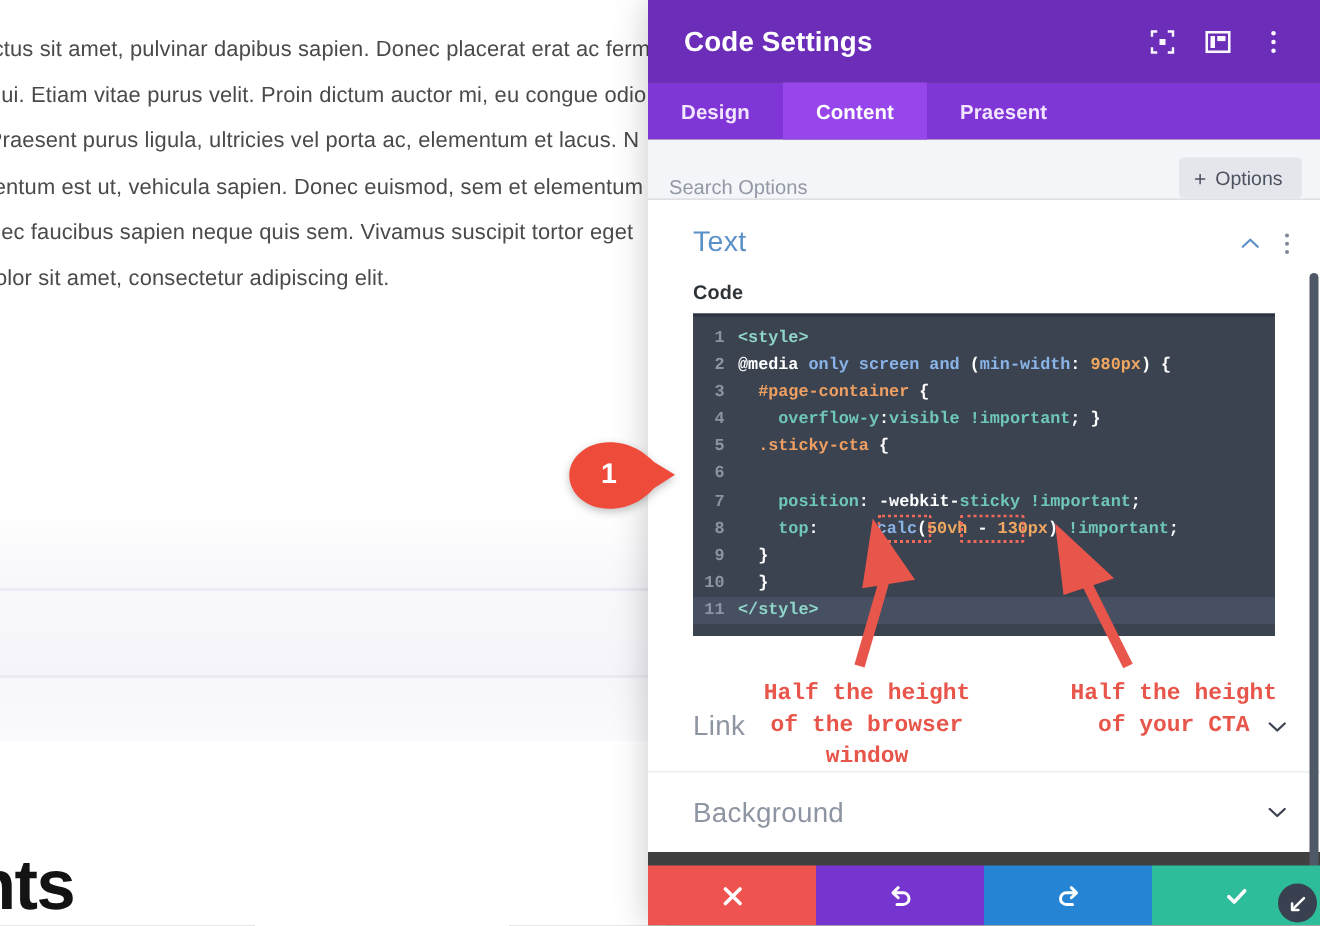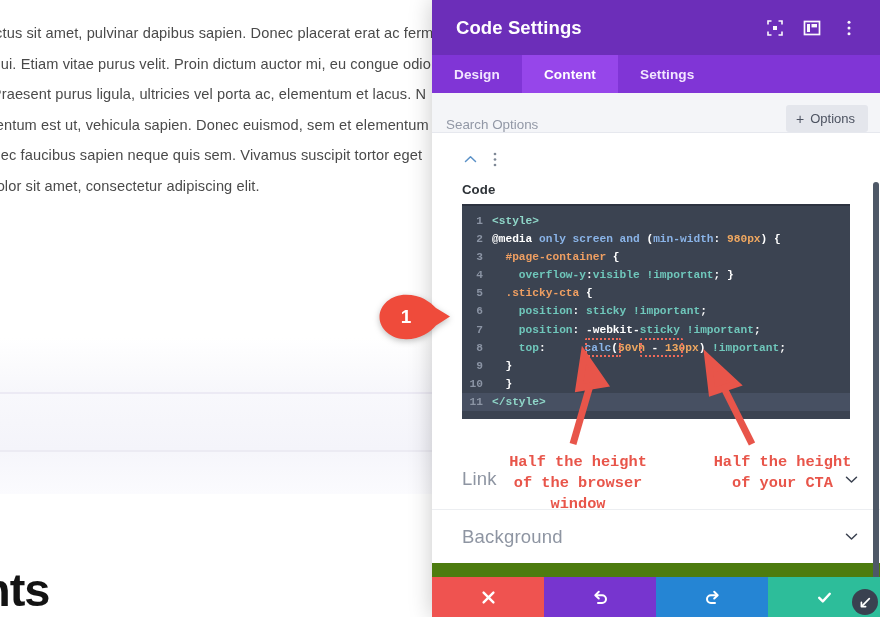--- a/index.html
+++ b/index.html
@@ -56,21 +56,21 @@
   .big-head {
     position: absolute; left: -18px; top: 566px;
     font-size: 47px; font-weight: bold; color: #131313;
     letter-spacing: -1px; line-height: 1;
     font-family: "Liberation Sans", sans-serif;
   }
 
   
   .modal {
     position: absolute; left: 432px; top: 0; width: 448px; height: 617px;
-    background: #4d7c0f;
+    background: #404040;
     box-shadow: 0 0 22px rgba(0,0,0,.22);
     overflow: hidden;
   }
   .modal-header {
     height: 55px; background: #6c2eb9;
     display: flex; align-items: center;
     padding: 0 16px 0 24px;
   }
   .modal-title {
     flex: 1; color: #ffffff; font-size: 18.5px; font-weight: bold;
@@ -277,34 +277,35 @@
                 <circle cx="9" cy="14.8" r="1.5"></circle>
               </g>
             </svg>
         </span>
       </div>
     </div>
 
     <div class="tabs">
       <div class="tab">Design</div>
       <div class="tab active">Content</div>
-      <div class="tab">Settings</div>
+      <div class="tab">Praesent</div>
     </div>
 
     <div class="searchbar">
       <input class="search-input" type="text" placeholder="Search Options" style="">
       <div class="filter-btn">
         <span class="filter-plus">+</span>
         <span>Options</span>
       </div>
     </div>
 
     <div class="panel-body">
 
       <div class="section-head">
+        <div class="title">Text</div>
         <span class="chev-up">
           <svg viewBox="0 0 17 17">
               <path d="M3.5 10.5L8.5 5.8l5 4.7" fill="none" stroke="#5b91c7" stroke-width="1.5" stroke-linecap="round" stroke-linejoin="round"></path>
             </svg>
         </span>
         <span class="kebab">
           <svg viewBox="0 0 16 17">
               <g fill="#7e8896">
             <circle cx="8" cy="3" r="1.35"></circle>
                 <circle cx="8" cy="8.5" r="1.35"></circle>
@@ -332,21 +333,20 @@
           <div class="code-row">
             <div class="lineno">4</div>
             <div class="codetext"><span class="t-plain">    </span><span class="t-prop">overflow-y</span><span class="t-pun">:</span><span class="t-imp">visible !important</span><span class="t-pun">; }</span></div>
           </div>
           <div class="code-row">
             <div class="lineno">5</div>
             <div class="codetext"><span class="t-plain">  </span><span class="t-sel">.sticky-cta</span><span class="t-pun"> {</span></div>
           </div>
           <div class="code-row">
             <div class="lineno">6</div>
-            <div class="codetext"><span class="t-plain">    </span><span class="t-prop">position</span><span class="t-pun">: </span><span class="t-imp">sticky !important</span><span class="t-pun">;</span></div>
           </div>
           <div class="code-row">
             <div class="lineno">7</div>
             <div class="codetext"><span class="t-plain">    </span><span class="t-prop">position</span><span class="t-pun">: </span><span class="t-plain">-webkit-</span><span class="t-imp">sticky !important</span><span class="t-pun">;</span></div>
           </div>
           <div class="code-row">
             <div class="lineno">8</div>
             <div class="codetext"><span class="t-plain">    </span><span class="t-prop">top</span><span class="t-pun">: </span><span class="t-val">calc</span><span class="t-pun">(</span><span class="t-num">50vh</span><span class="t-plain"> - </span><span class="t-num">130px</span><span class="t-pun">) </span><span class="t-imp">!important</span><span class="t-pun">;</span></div>
           </div>
           <div class="code-row">

